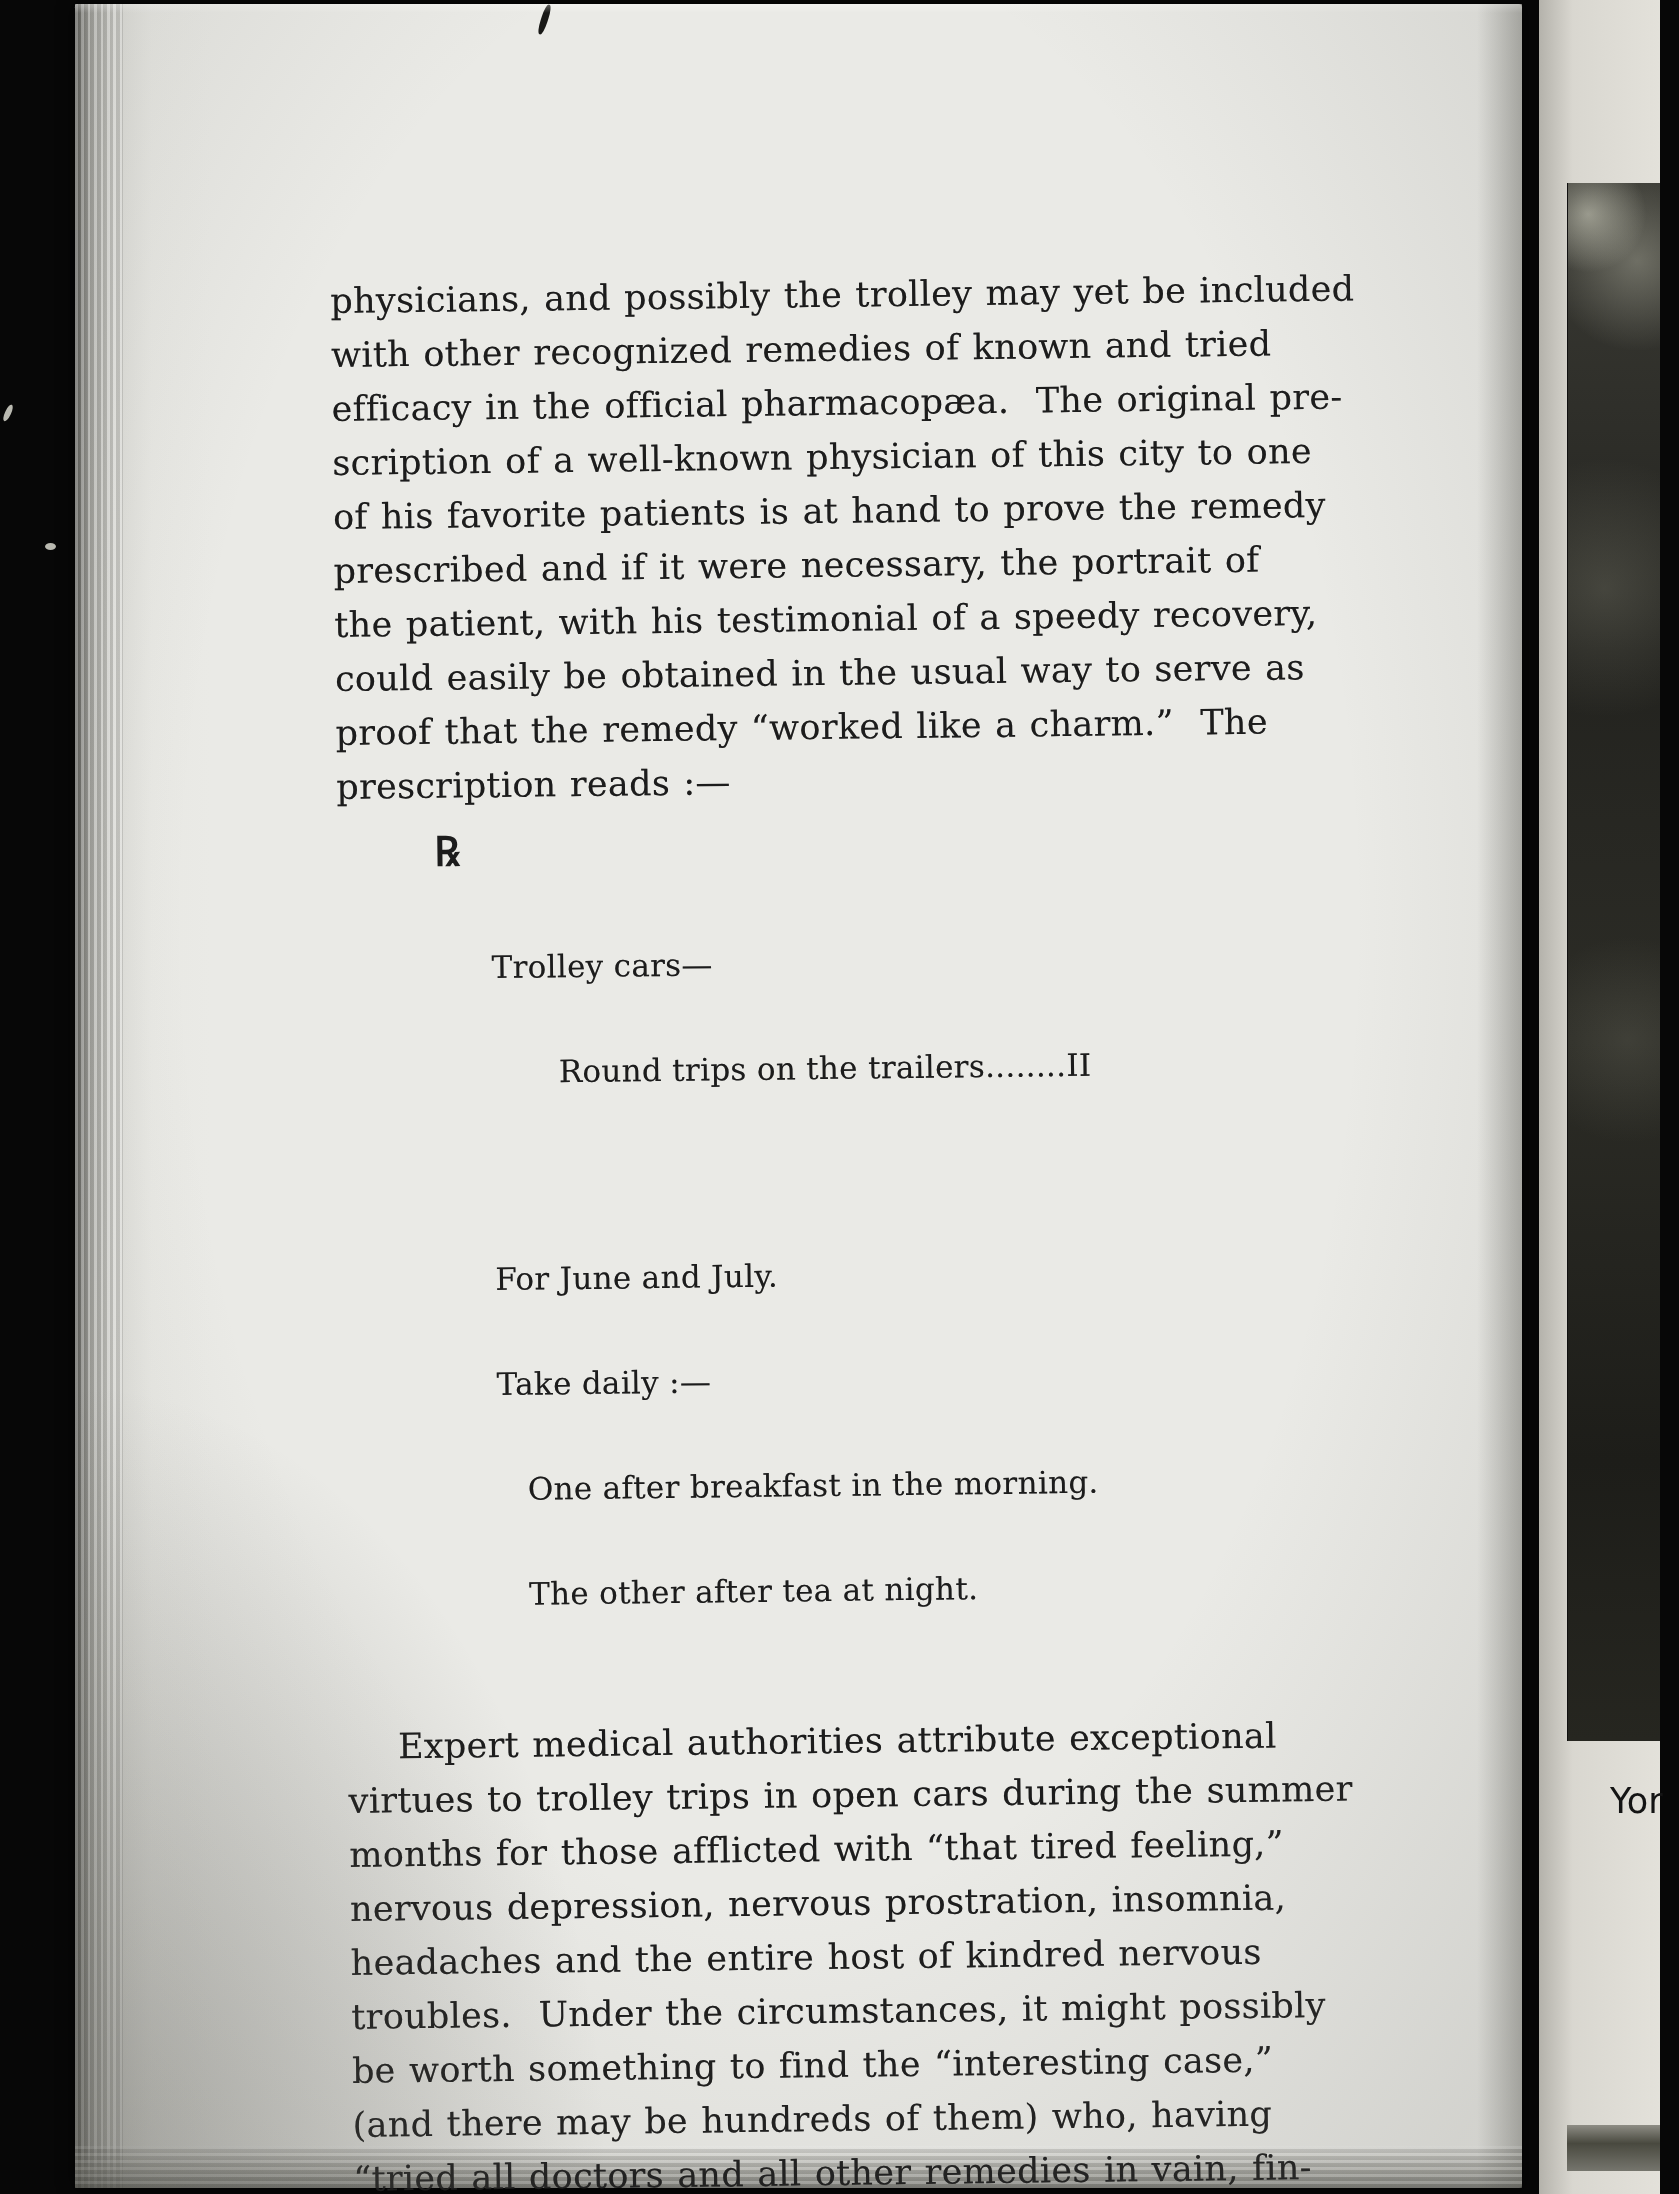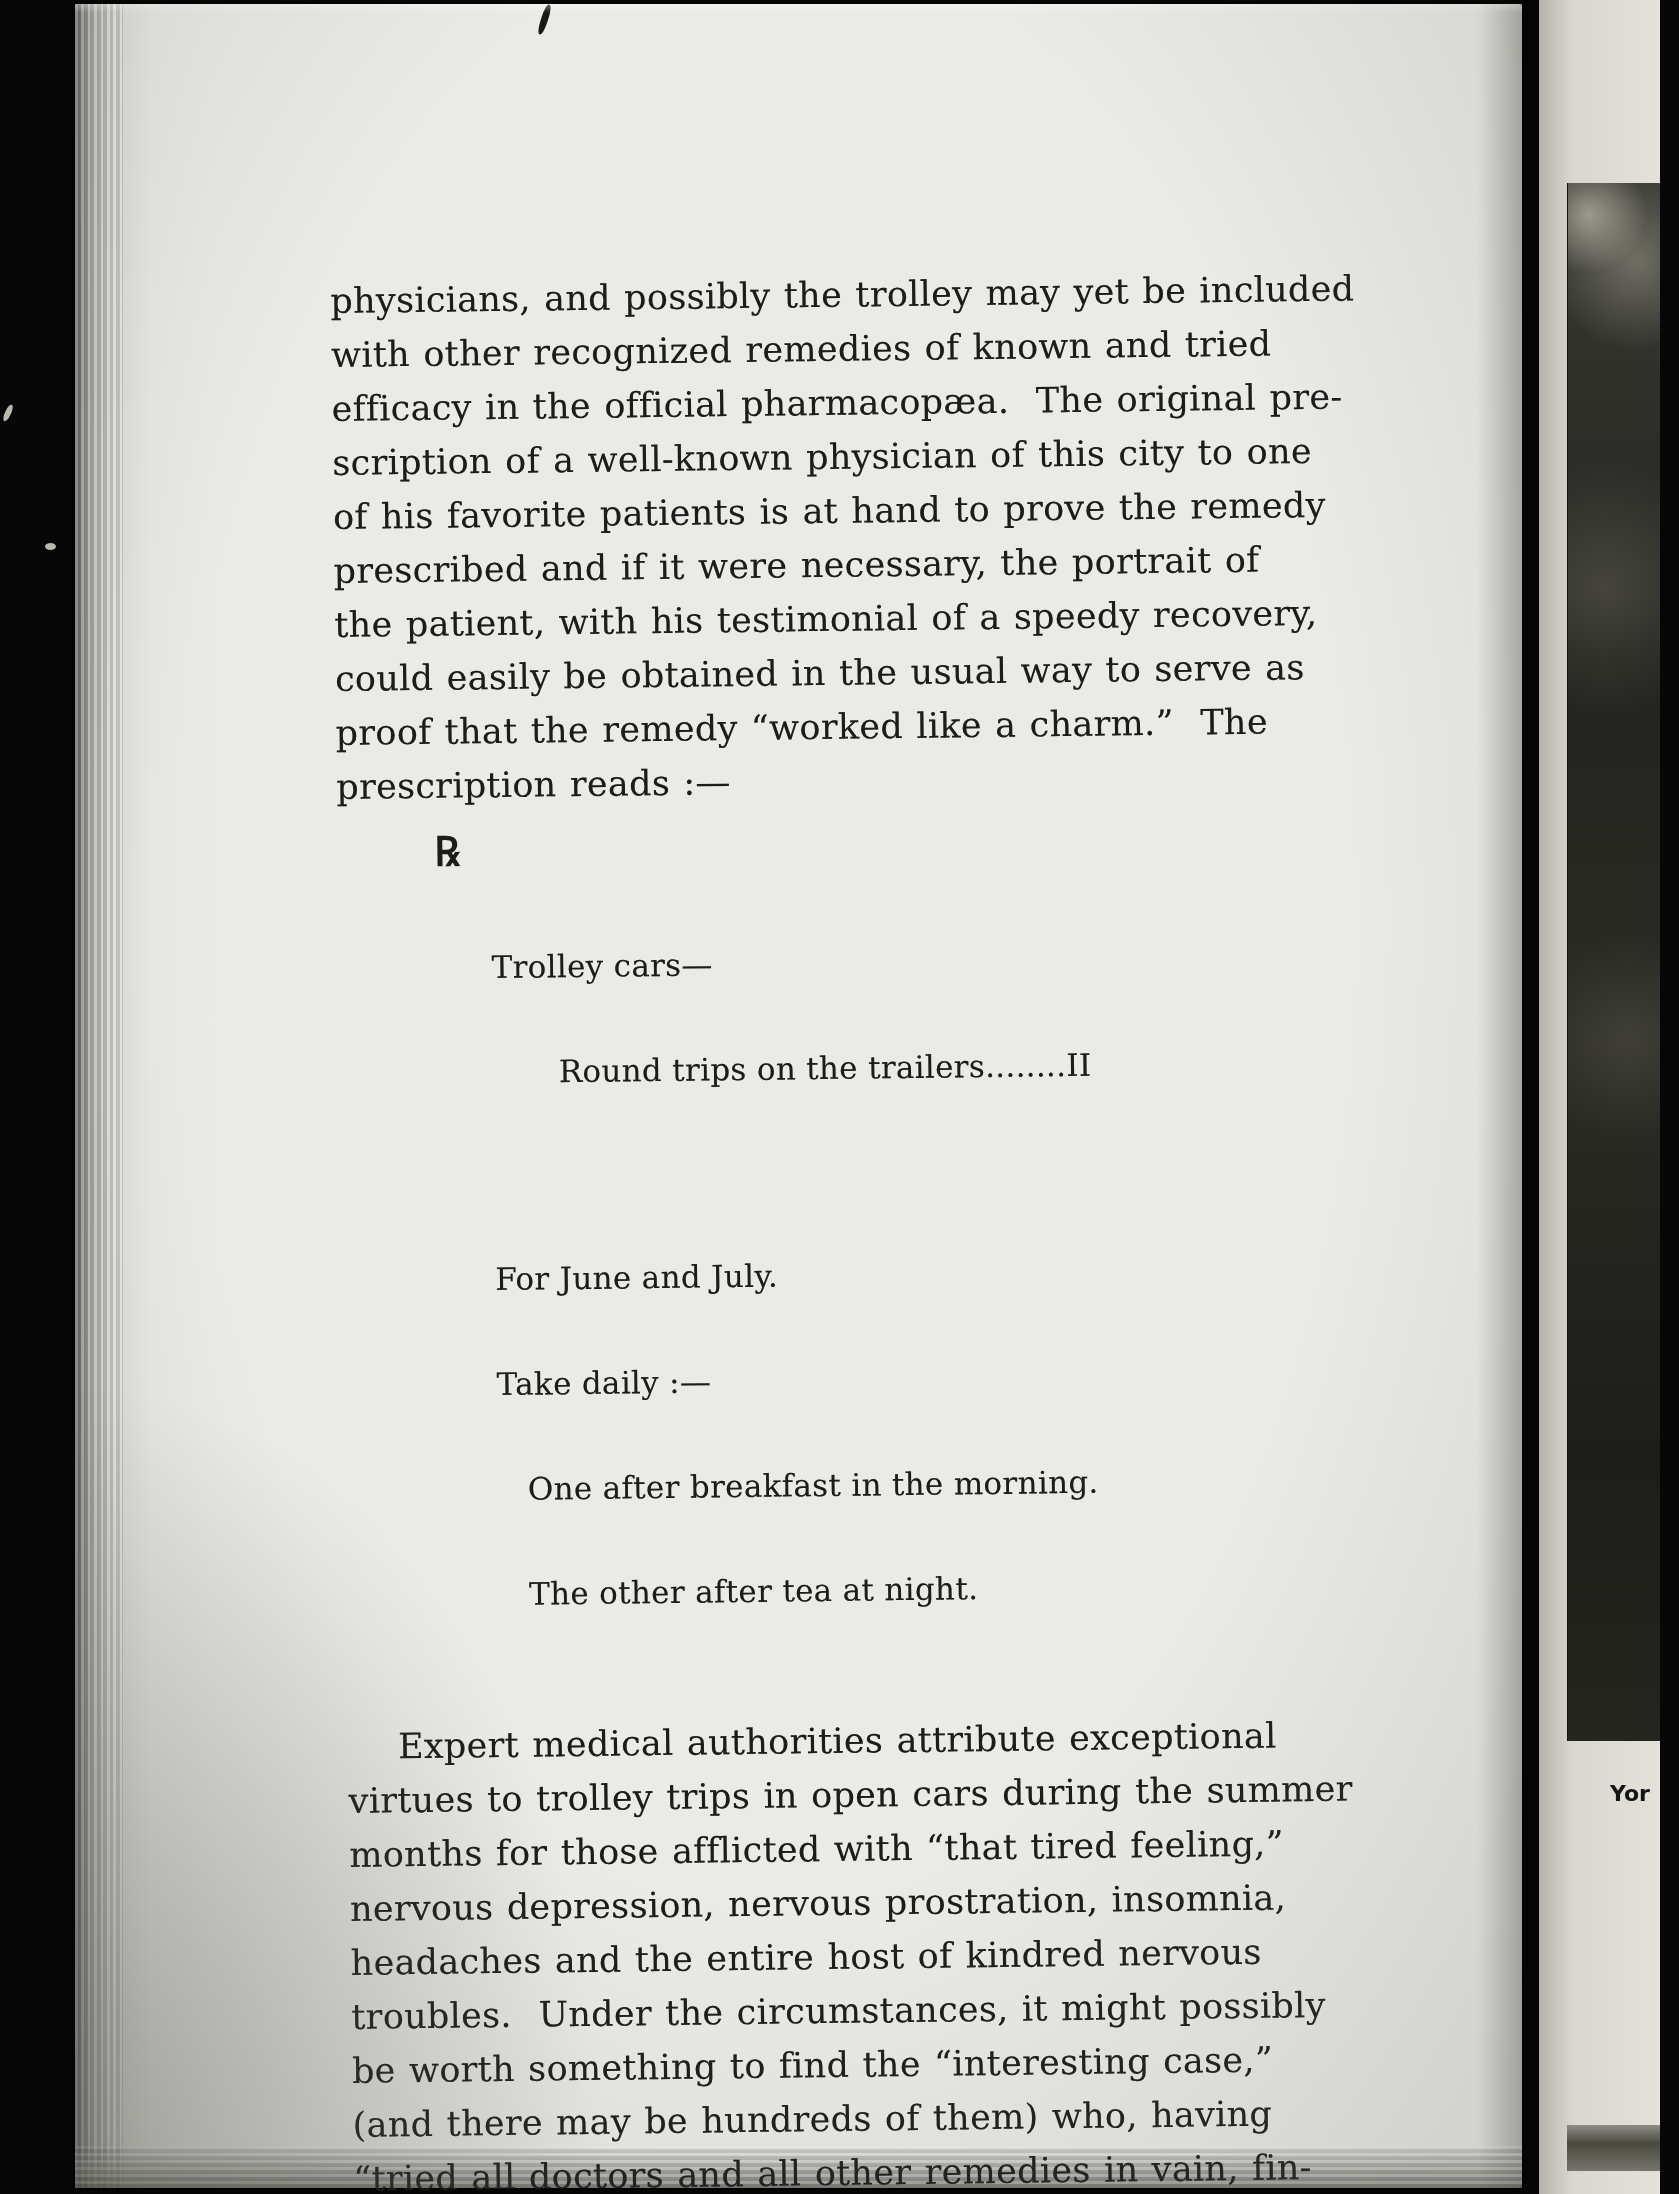--- a/index.html
+++ b/index.html
@@ -152,22 +152,22 @@
       radial-gradient(circle at 40% 26%, rgba(150,150,133,0.28), rgba(0,0,0,0) 129px),
       radial-gradient(circle at 65% 55%, rgba(140,140,125,0.20), rgba(0,0,0,0) 103px),
       linear-gradient(180deg, #3a3a34, #23231f 30%, #2c2c26 55%, #1d1d19 82%, #262620);
   }
 
   .next-caption {
     position: absolute;
     left: 71px;
     top: 1781px;
     font-family: "DejaVu Sans", sans-serif;
-    font-weight: bold;
-    font-size: 22px;
+    font-weight: normal;
+    font-size: 35px;
     color: #141414;
   }
 
   .next-photo-bottom {
     position: absolute;
     left: 28px;
     top: 2125px;
     width: 93px;
     height: 46px;
     background: linear-gradient(180deg, #8e8d85, #49493f 40%, #75756d);

